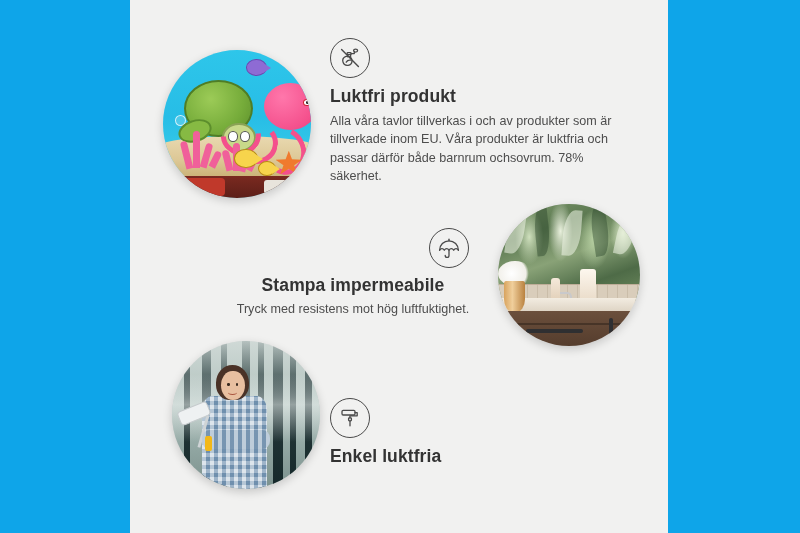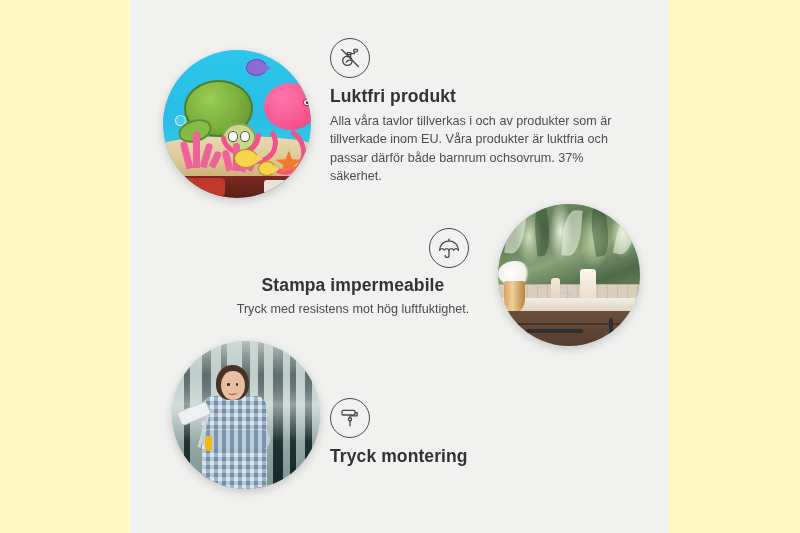--- a/index.html
+++ b/index.html
@@ -11,21 +11,21 @@
     width: 800px;
     height: 533px;
     font-family: "Liberation Sans", sans-serif;
     overflow: hidden;
   }
 
   .stage {
     position: relative;
     width: 800px;
     height: 533px;
-    background: #fef9c3;
+    background: #0ea5e9;
   }
 
   
   .panel {
     position: absolute;
     left: 130px;
     top: 0;
     width: 538px;
     height: 533px;
     background: #f1f1f0;
@@ -411,21 +411,21 @@
           <path d="M13.6 9.6 v2.2"></path>
           <rect x="10.2" y="7.6" width="3.8" height="2.1" rx="0.5"></rect>
           <path d="M14.2 8.6 h3.1 v-2.3"></path>
           <ellipse cx="18.6" cy="5.6" rx="2.0" ry="1.5"></ellipse>
           <path d="M9.2 17.2 c1.0 -1.6 2.6 -2.3 4.3 -2.0"></path>
           <path d="M4.6 4.6 L21.4 21.4" stroke-width="1.4"></path>
         </g>
       </svg>
     </div>
     <div class="f-title">Luktfri produkt</div>
-    <div class="f-desc">Alla våra tavlor tillverkas i och av produkter som är tillverkade inom EU. Våra produkter är luktfria och passar därför både barnrum ochsovrum. 37% säkerhet.</div>
+    <div class="f-desc">Alla våra tavlor tillverkas i och av produkter som är tillverkade inom EU. Våra produkter är luktfria och passar därför både barnrum ochsovrum. 78% säkerhet.</div>
   </div>
 
   <div class="feature feature-2">
     <div class="icon-circle">
       <svg width="26" height="26" viewBox="0 0 26 26" aria-hidden="true">
         <g fill="none" stroke="#4a4a4a" stroke-width="1.3" stroke-linecap="round" stroke-linejoin="round">
           <path d="M3.6 15.2 a9.4 9.4 0 0 1 18.8 0"></path>
           <path d="M3.6 15.2 c1.2 -2.2 3.5 -2.2 4.7 0 c1.2 -2.2 3.5 -2.2 4.7 0 c1.2 -2.2 3.5 -2.2 4.7 0 c1.2 -2.2 3.5 -2.2 4.7 0"></path>
           <path d="M13 15.2 v5.2 a1.9 1.9 0 0 1 -3.8 0"></path>
           <path d="M13 5.8 v-1.6"></path>
@@ -440,16 +440,16 @@
     <div class="icon-circle">
       <svg width="26" height="26" viewBox="0 0 26 26" aria-hidden="true">
         <g fill="none" stroke="#4a4a4a" stroke-width="1.3" stroke-linecap="round" stroke-linejoin="round">
           <rect x="5.0" y="5.4" width="13.0" height="4.6" rx="1.2"></rect>
           <path d="M18.0 7.7 h2.2 v3.1 h-7.3 v2.0"></path>
           <rect x="11.6" y="12.8" width="2.8" height="3.0" rx="0.7"></rect>
           <path d="M13.0 15.8 v5.0"></path>
         </g>
       </svg>
     </div>
-    <div class="f-title">Tryck montering</div>
+    <div class="f-title">Enkel luktfria</div>
   </div>
 
 </div>
 
 </body></html>

